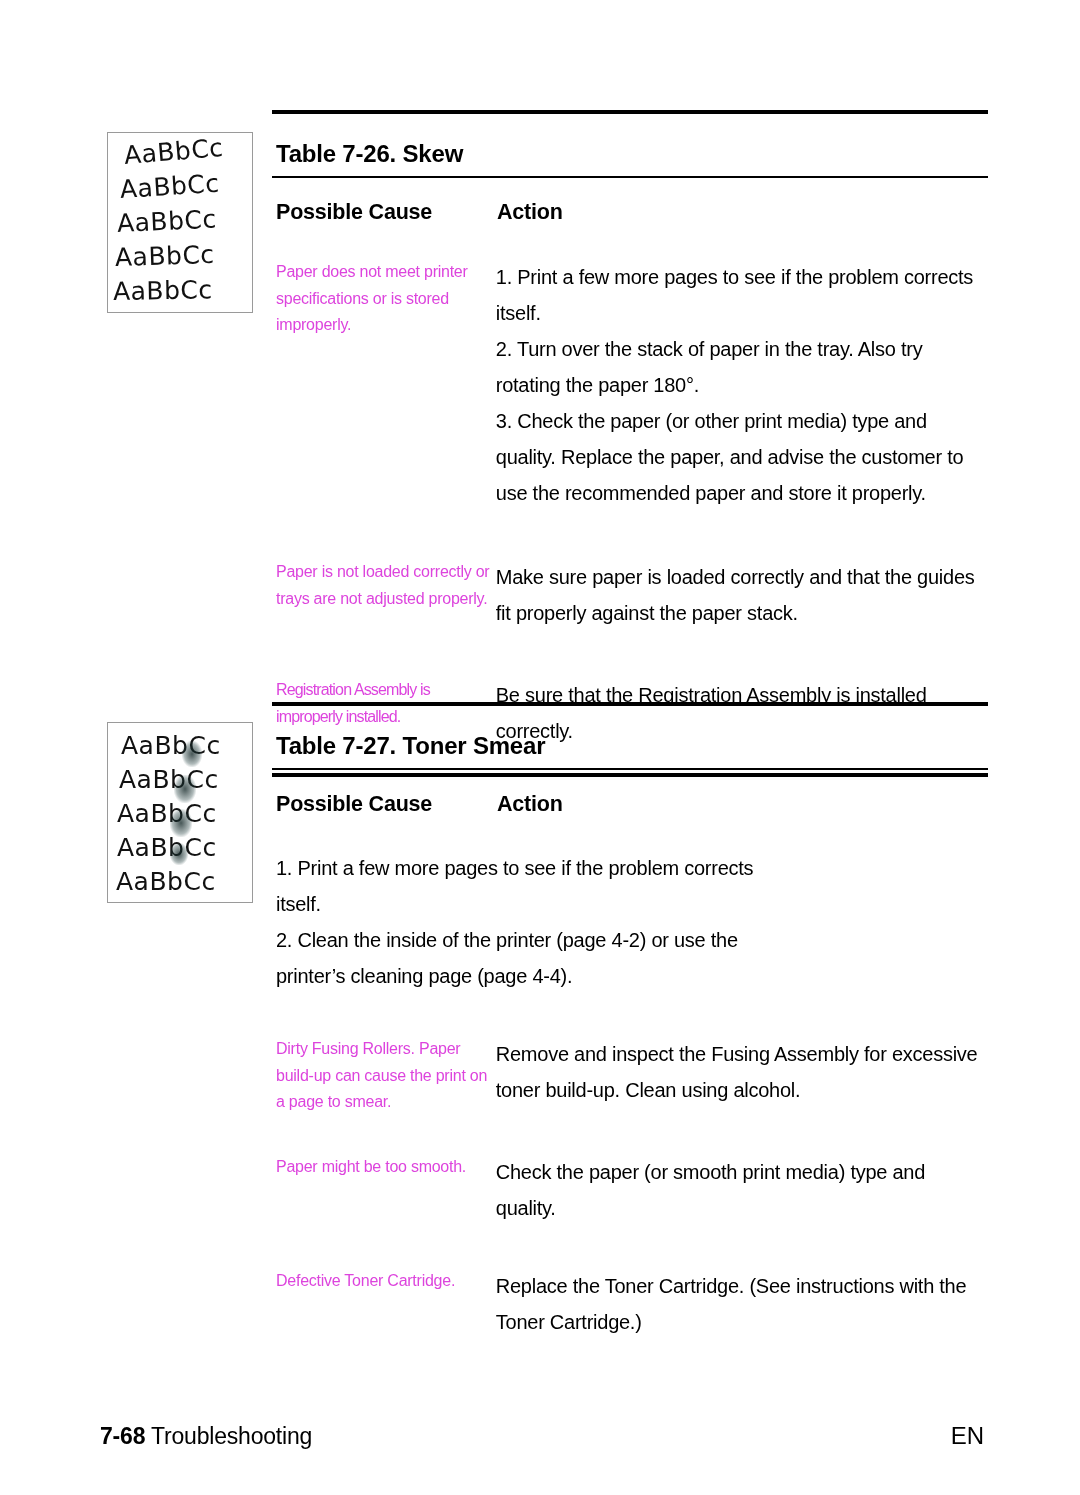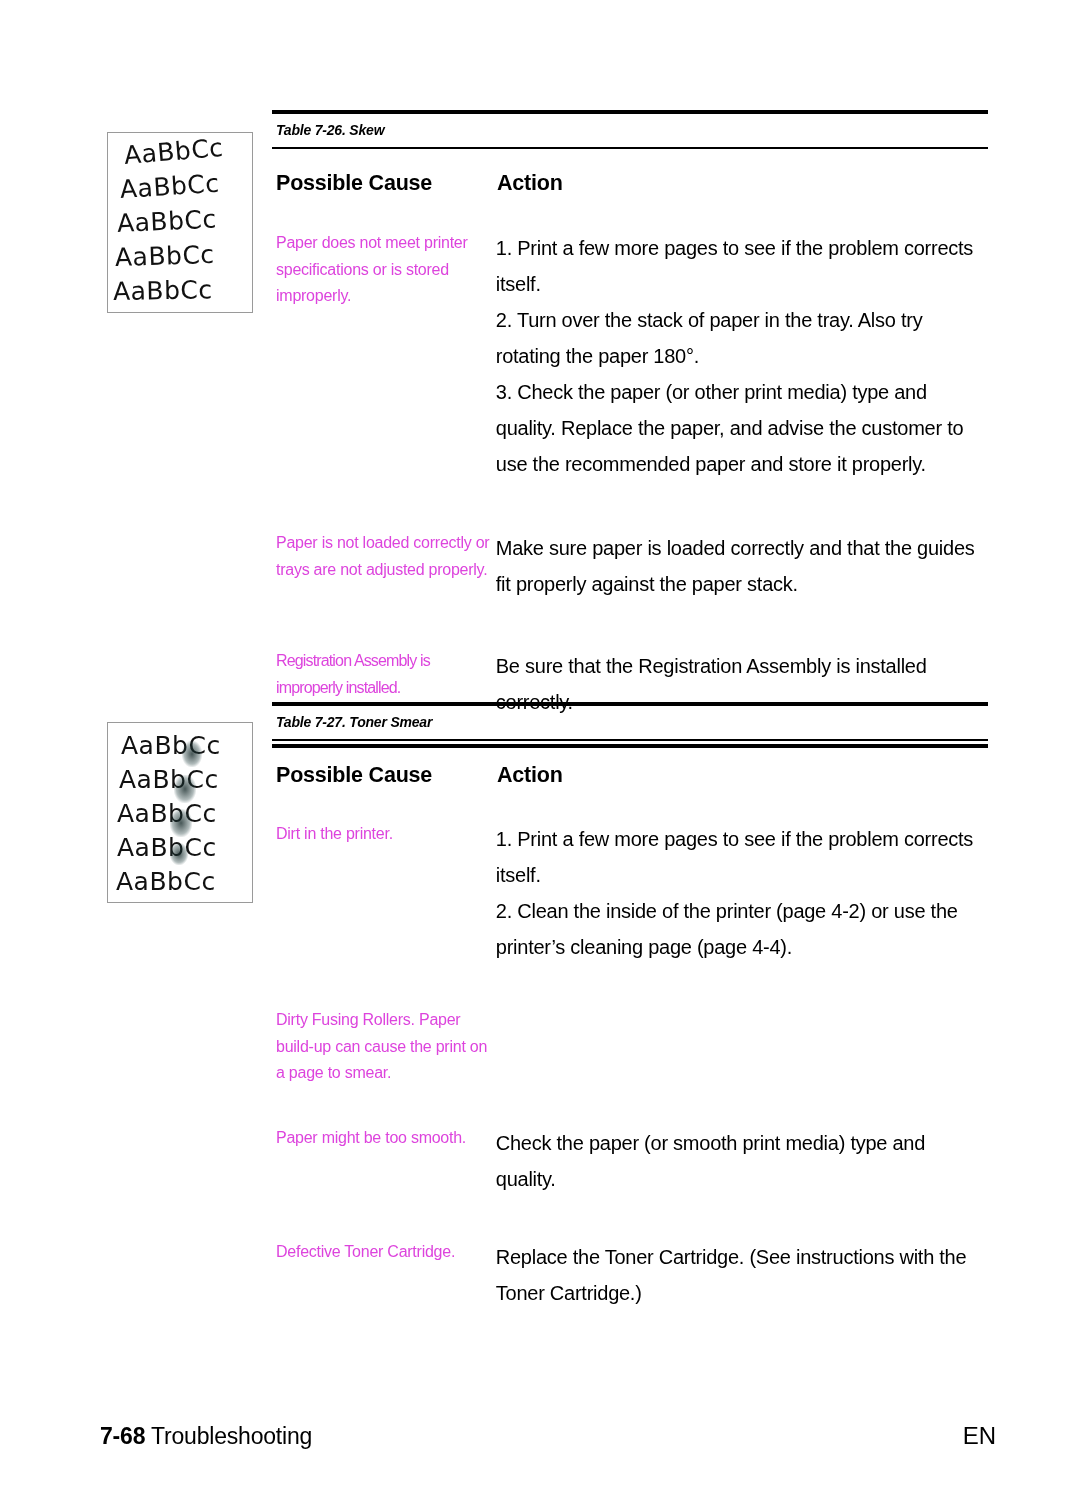--- a/index.html
+++ b/index.html
@@ -54,26 +54,25 @@
     height: 2px;
     width: 100%;
     box-sizing: border-box;
   }
   .rule-single {
     border-top: 2px solid #000;
     height: 0;
     width: 100%;
   }
   .tbl-title {
-    font-size: 14px;
+    font-size: 24px;
     font-weight: bold;
     letter-spacing: -0.2px;
-    padding: 9px 0 9px 4px;
+    padding: 27px 0 9px 4px;
     line-height: 1.1;
-    font-style: italic;
   }
   .col-head {
     display: flex;
     padding: 22px 0 0 4px;
     font-size: 21.5px;
     font-weight: bold;
     letter-spacing: -0.2px;
   }
   .col-head .c1 { width: 221px; }
   .col-head .c2 { width: 480px; }
@@ -98,21 +97,21 @@
     font-size: 20px;
     line-height: 36px;
     letter-spacing: -0.25px;
   }
   .spacer-row { height: 26px; }
 
   
   .footer {
     position: absolute;
     left: 100px;
-    right: 84px;
+    right: 96px;
     top: 1422px;
     display: flex;
     justify-content: space-between;
     align-items: baseline;
     font-size: 23px;
   }
   .footer .left { letter-spacing: -0.2px; }
   .footer .pageno { font-weight: bold; }
   .footer .section { font-weight: normal; }
   .footer .lang { font-size: 24px; }
@@ -185,29 +184,29 @@
     <div class="rule-single"></div>
 
     <div class="col-head">
       <div class="c1">Possible Cause</div>
       <div class="c2">Action</div>
     </div>
 
     <div class="spacer-row" style="height:33px;"></div>
 
     <div class="row">
-      <div class="cause">Dirt in the printer.</div>
       <div class="action" style="white-space:pre-line;">1. Print a few more pages to see if the problem corrects itself.
 2. Clean the inside of the printer (page 4-2) or use the printer’s cleaning page (page 4-4).</div>
     </div>
 
     <div class="spacer-row" style="height:42px;"></div>
 
     <div class="row">
       <div class="cause">Dirty Fusing Rollers. Paper build-up can cause the print on a page to smear.</div>
+      <div class="action">Remove and inspect the Fusing Assembly for excessive toner build-up. Clean using alcohol.</div>
     </div>
 
     <div class="spacer-row" style="height:38px;"></div>
 
     <div class="row">
       <div class="cause">Paper might be too smooth.</div>
       <div class="action">Check the paper (or smooth print media) type and quality.</div>
     </div>
 
     <div class="spacer-row" style="height:42px;"></div>

